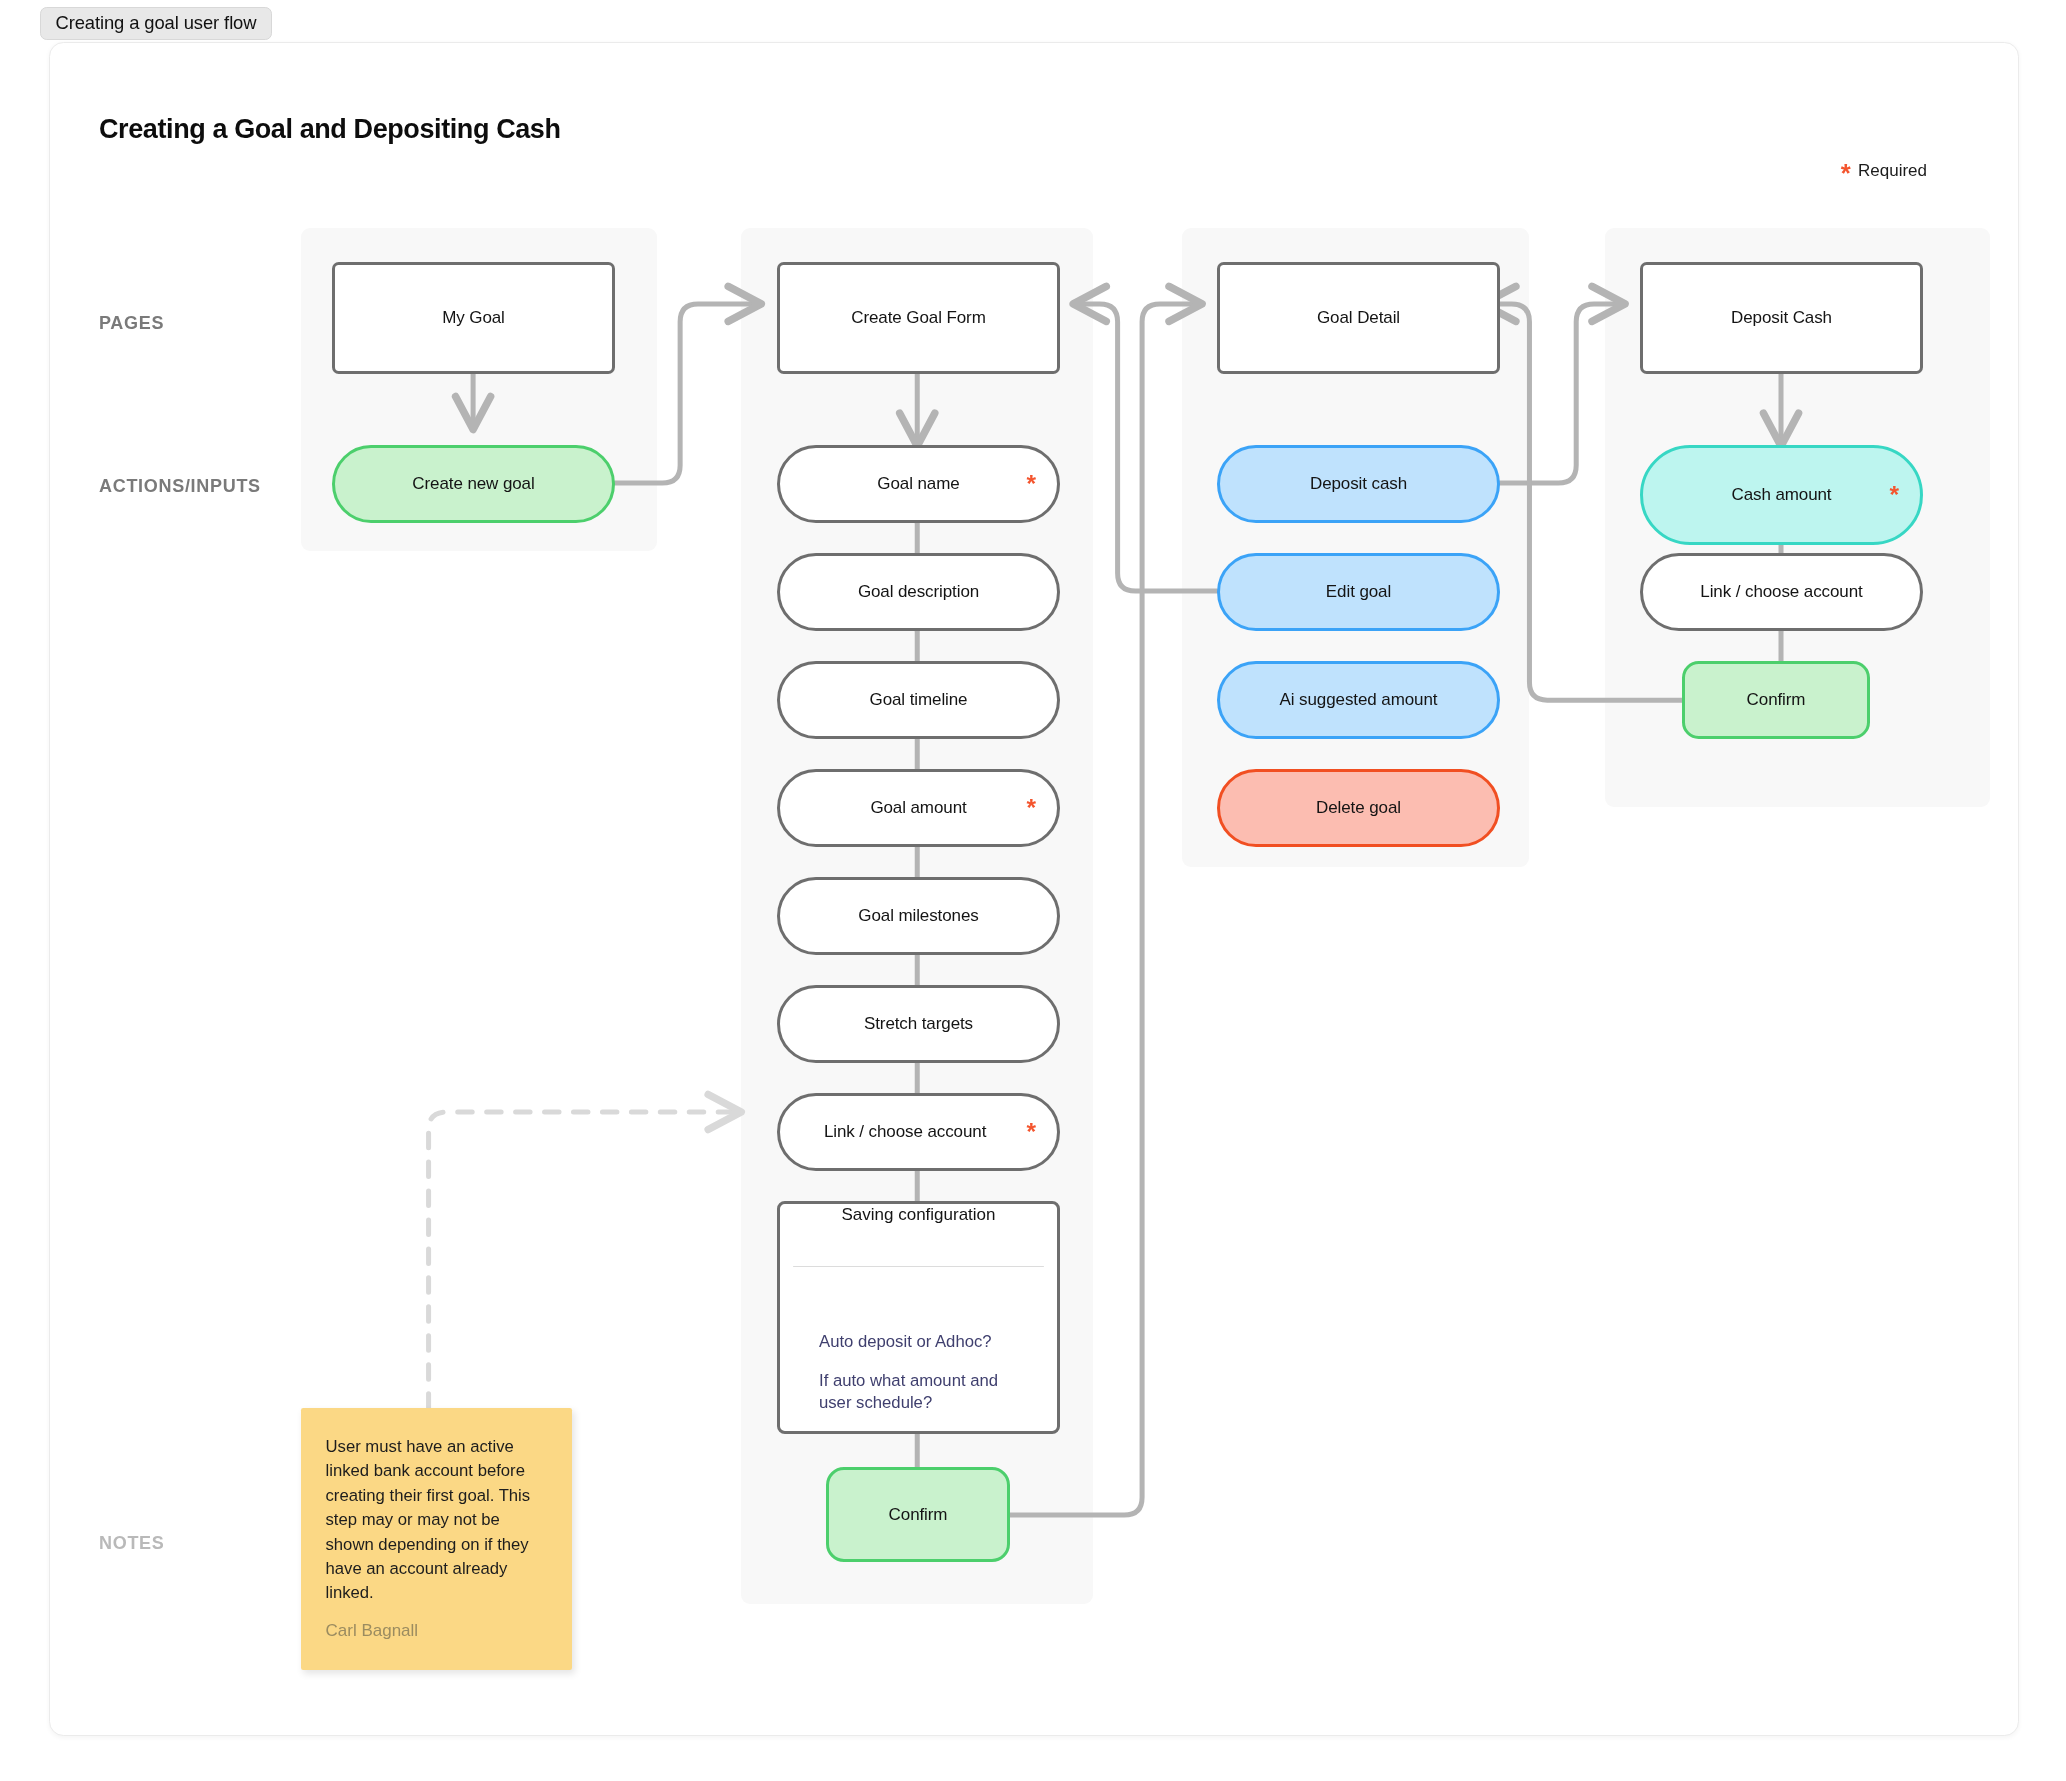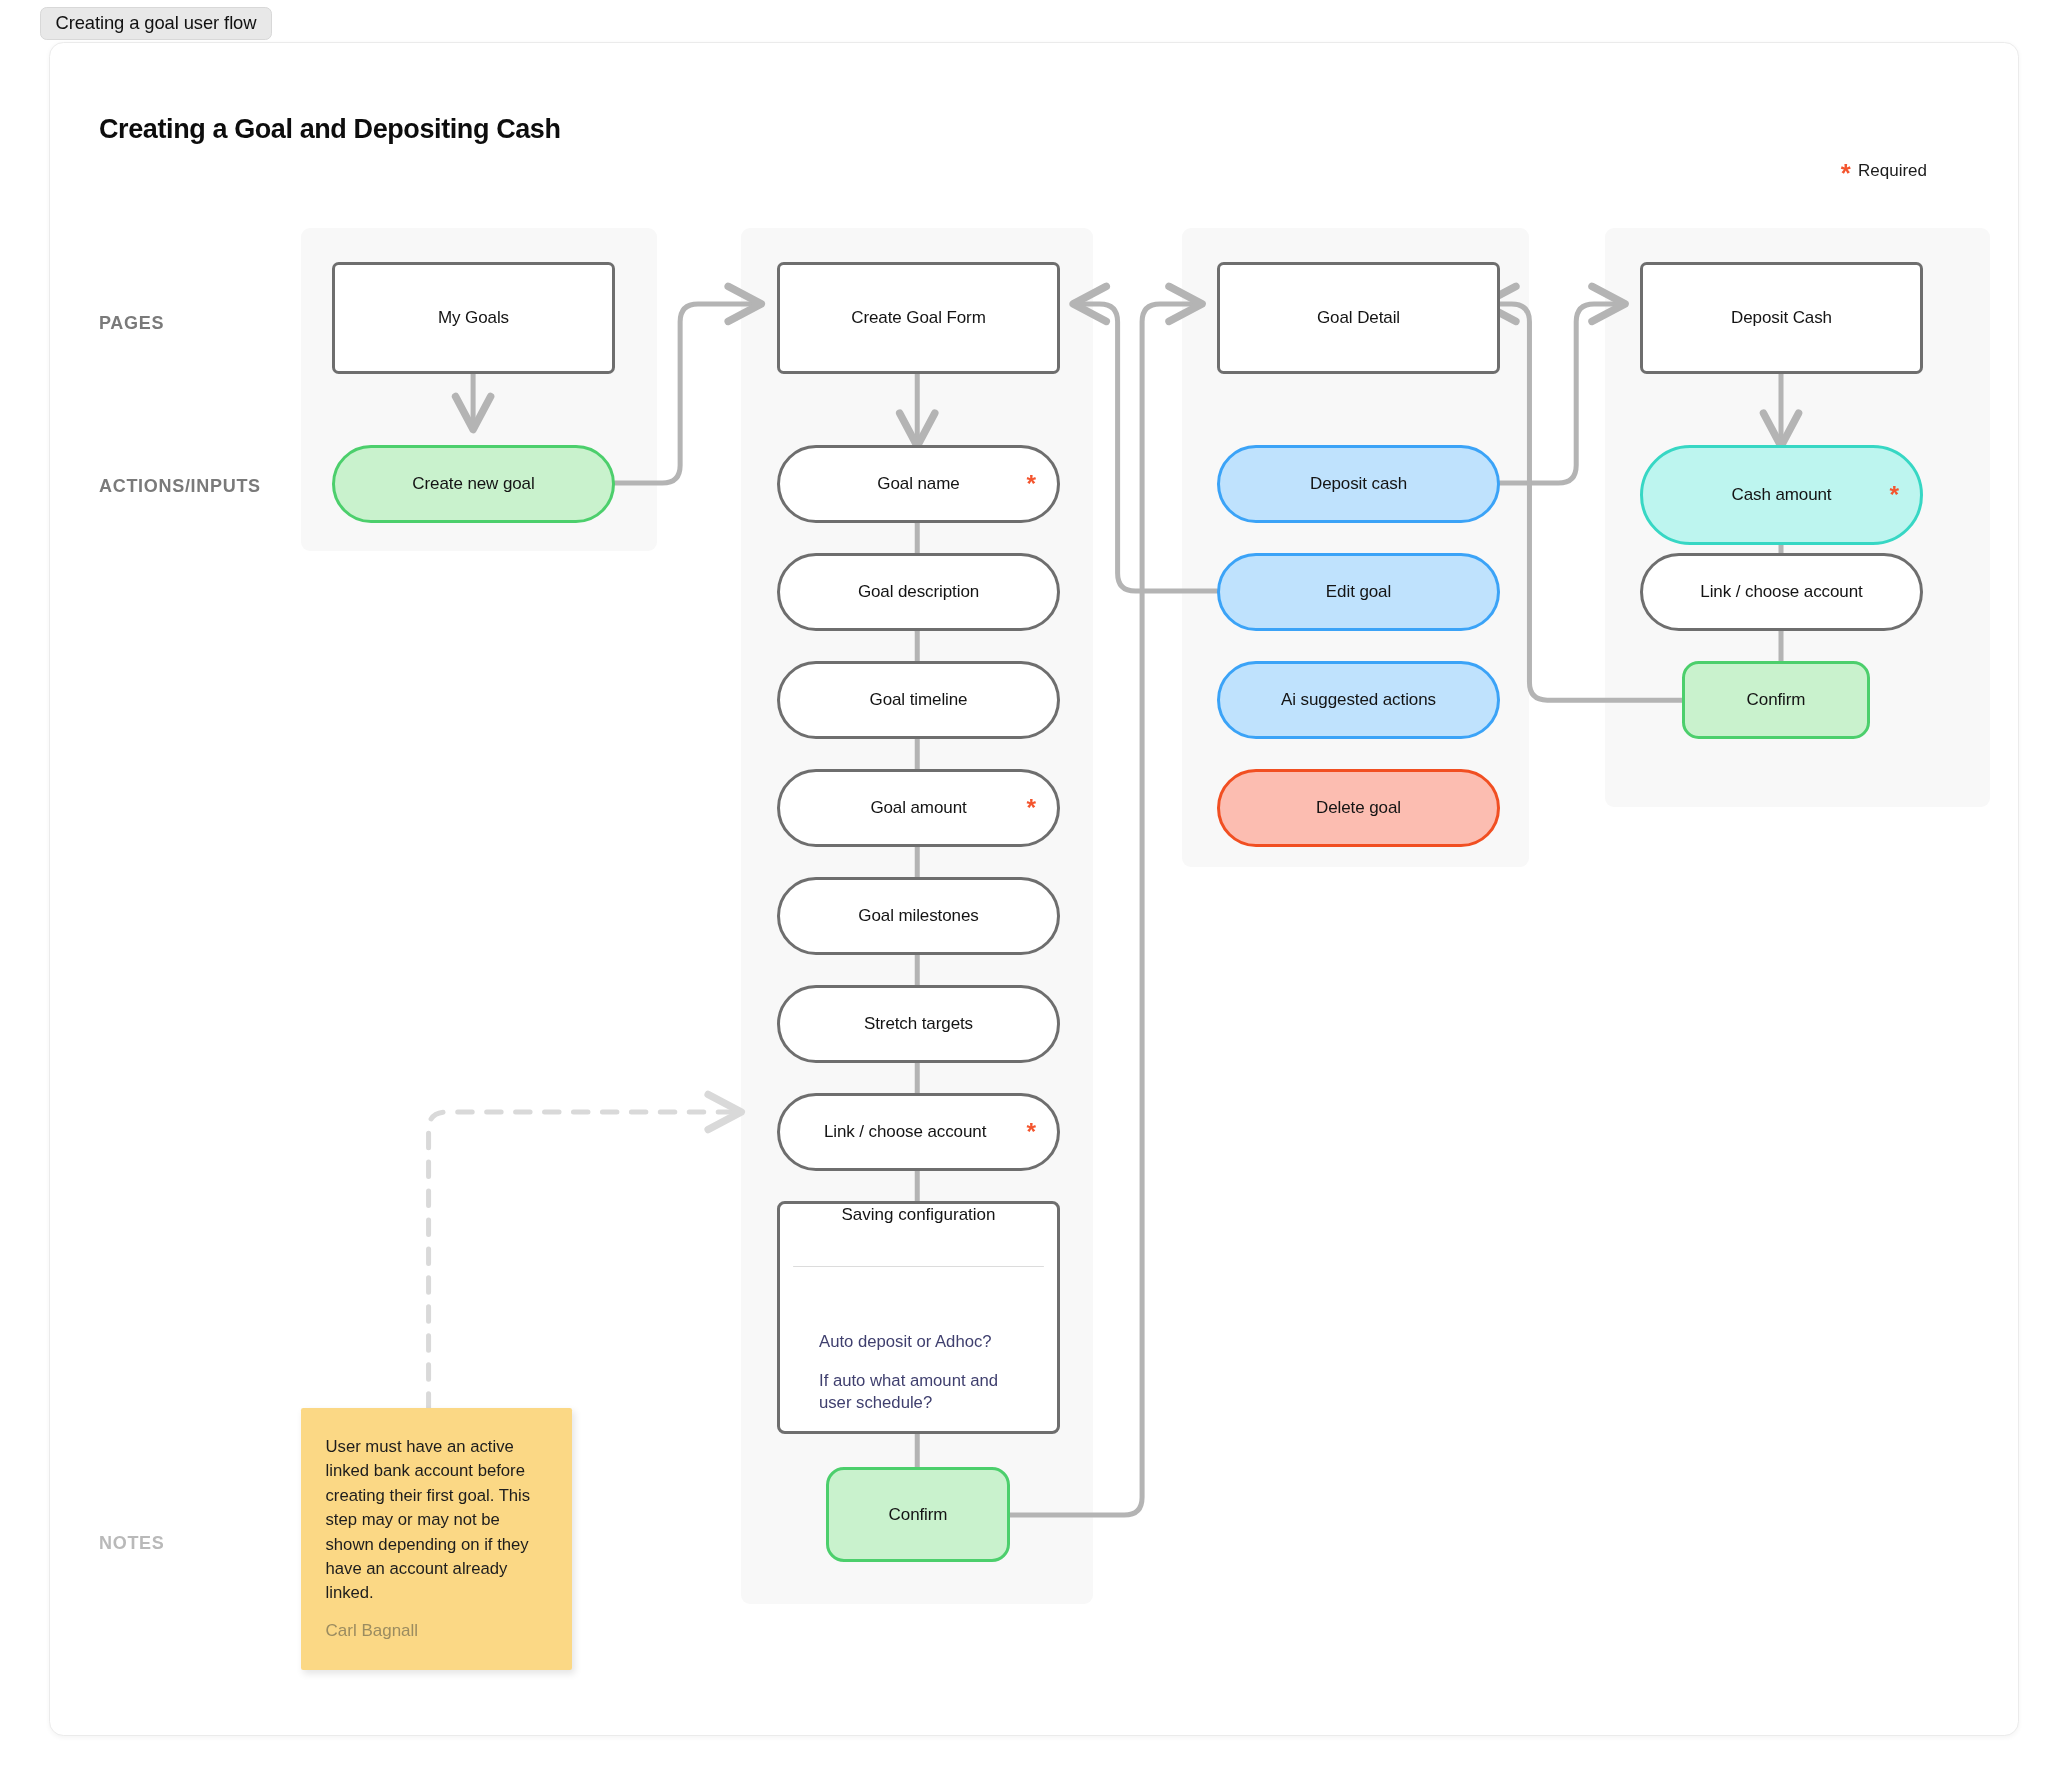--- a/index.html
+++ b/index.html
@@ -130,21 +130,21 @@
       <path d="M3200,940 L3200,1000"></path>
       <path d="M3200,1134 L3200,1194"></path>
     </g>
 
     <g fill="none" stroke="#d9d9d9" stroke-width="9" stroke-linecap="round" stroke-linejoin="round" stroke-dasharray="26 26">
       <path d="M770,2530 L770,2030 Q770,1998 802,1998 L1330,1998" marker-end="url(#ahd)"></path>
     </g>
   </svg>
 
   <div class="node page" style="left:332px;top:262px;width:283px;height:112px;">
-    <span class="txt">My Goals</span>
+    <span class="txt">My Goal</span>
   </div>
   <div class="node pill green" style="left:332px;top:445px;width:283px;height:78px;">
     <span class="txt">Create new goal</span>
   </div>
 
   <div class="node page" style="left:777px;top:262px;width:283px;height:112px;text-align:right;">
     <span class="txt">Create Goal Form</span>
   </div>
 
   <div class="node pill" style="left:777px;top:445px;width:283px;height:78px;">
@@ -197,21 +197,21 @@
 
   <div class="node pill blue" style="left:1217px;top:445px;width:283px;height:78px;">
     <span class="txt">Deposit cash</span>
   </div>
 
   <div class="node pill blue" style="left:1217px;top:553px;width:283px;height:78px;">
     <span class="txt">Edit goal</span>
   </div>
 
   <div class="node pill blue" style="left:1217px;top:661px;width:283px;height:78px;">
-    <span class="txt">Ai suggested actions</span>
+    <span class="txt">Ai suggested amount</span>
   </div>
 
   <div class="node pill red" style="left:1217px;top:769px;width:283px;height:78px;">
     <span class="txt">Delete goal</span>
   </div>
 
   <div class="node page" style="left:1640px;top:262px;width:283px;height:112px;">
     <span class="txt">Deposit Cash</span>
   </div>
 

